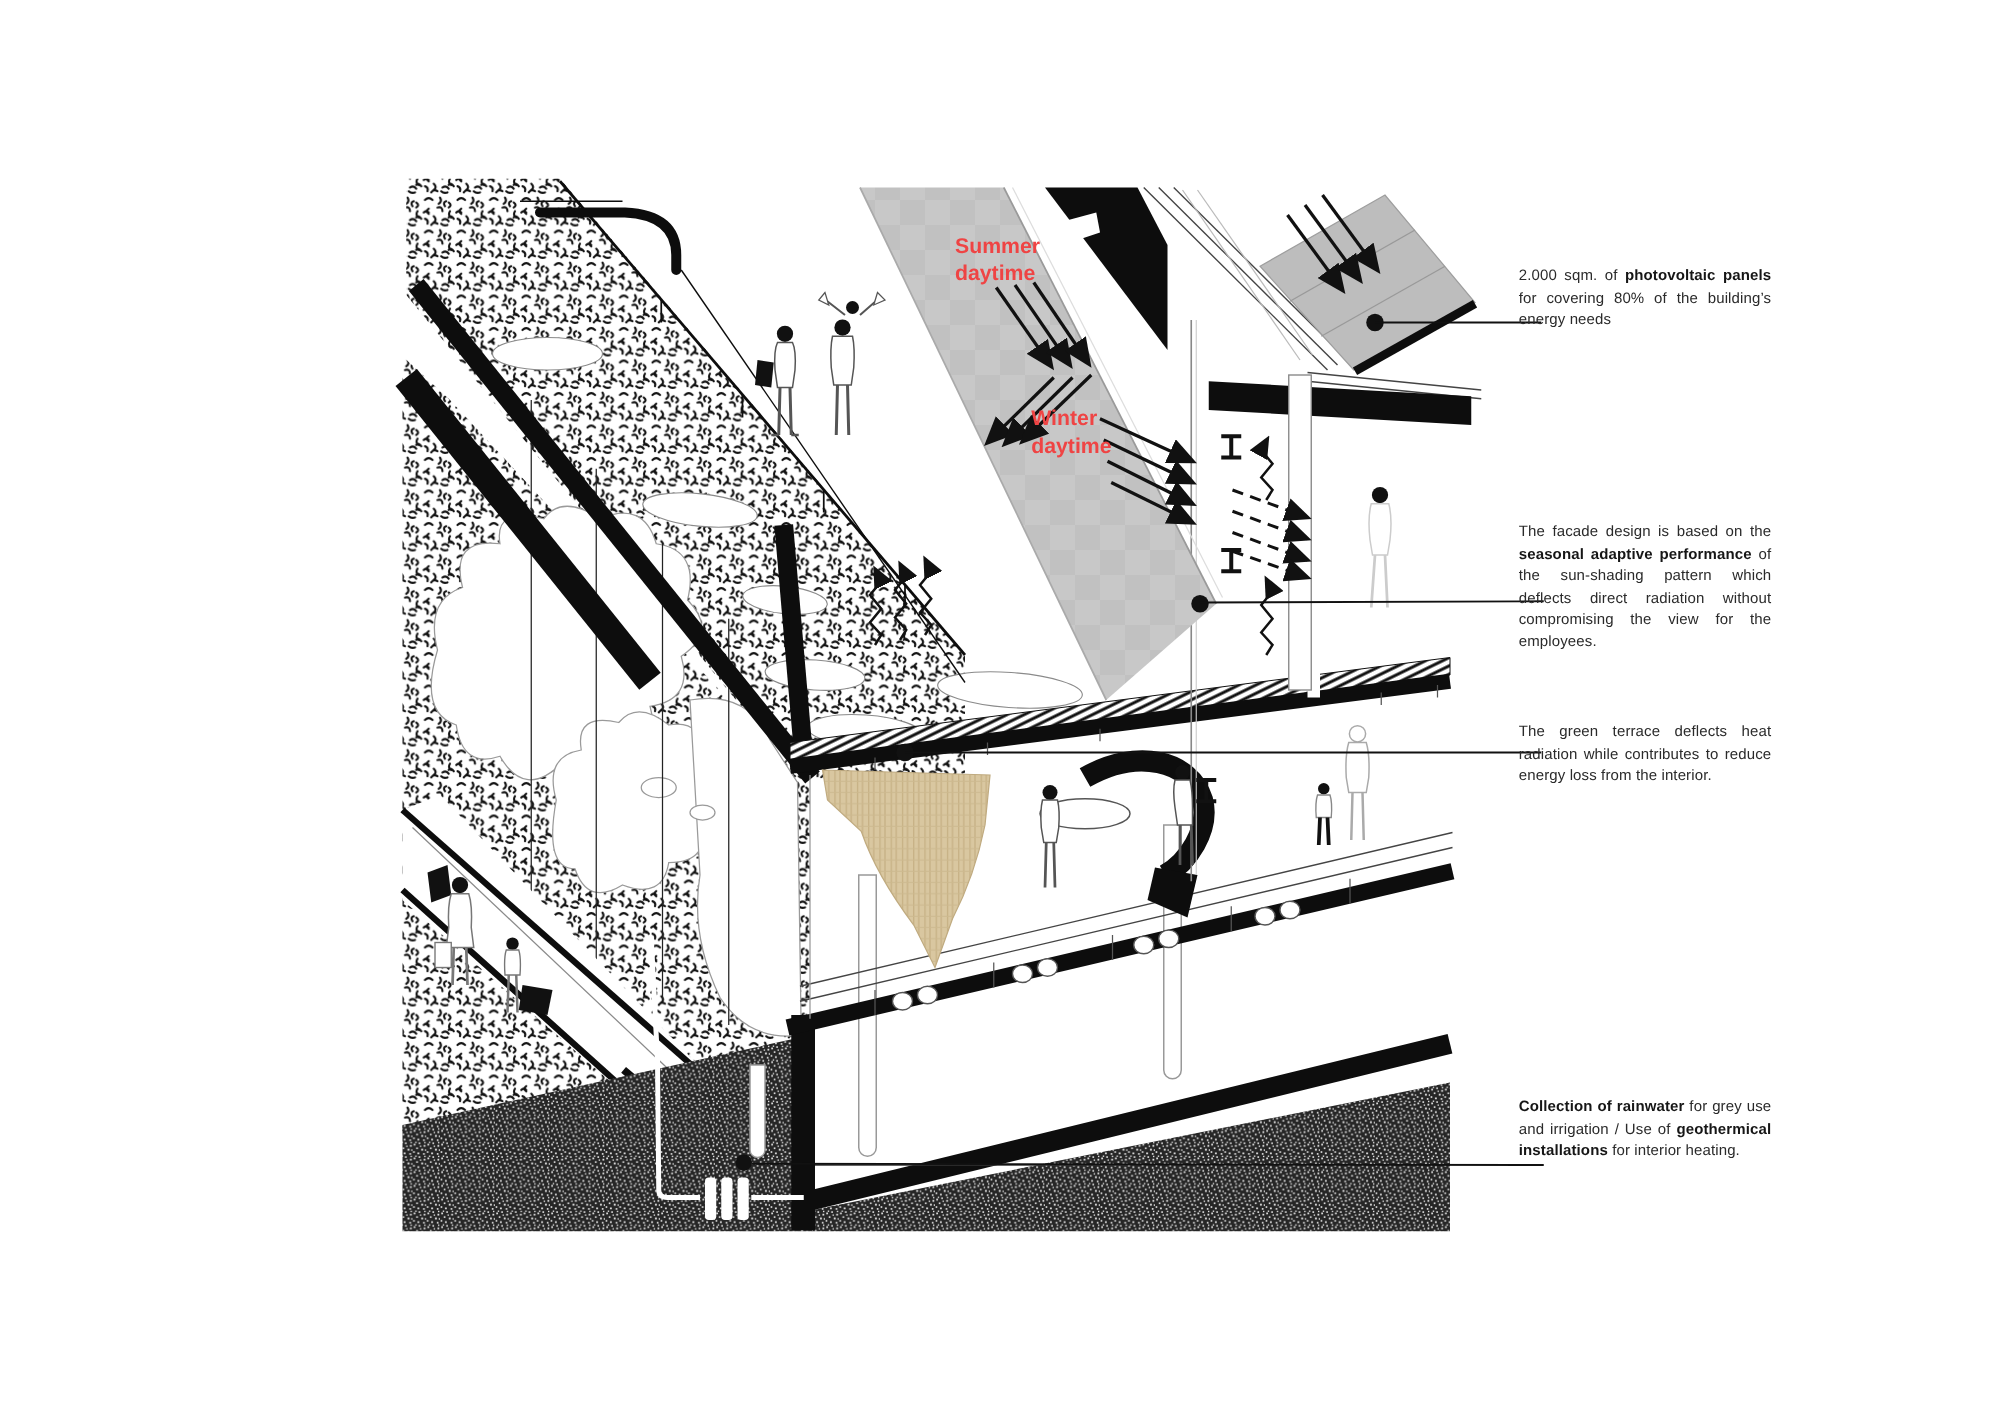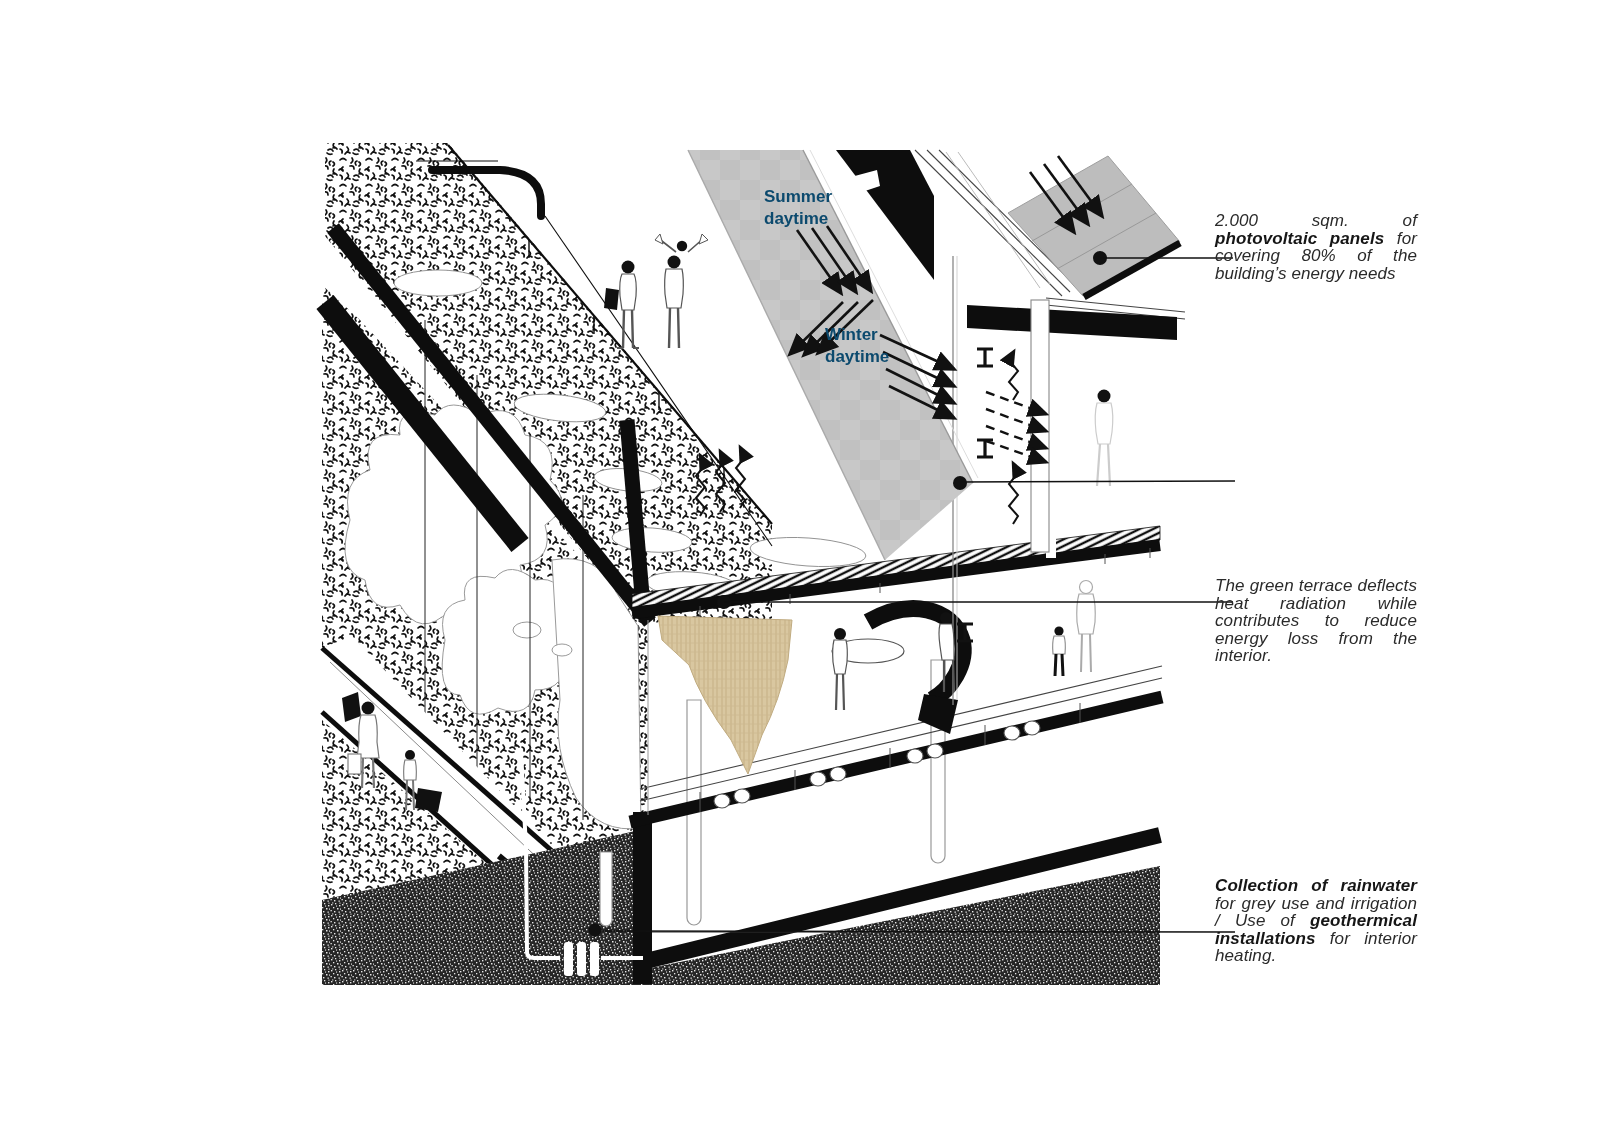--- a/index.html
+++ b/index.html
@@ -1,23 +1,23 @@
 <!DOCTYPE html>
 <html><head>
 <meta charset="utf-8">
 <style>
   html,body{margin:0;padding:0;background:#fff;}
   #stage{position:relative;width:1600px;height:1131px;background:#fff;overflow:hidden;
          font-family:"Liberation Sans", sans-serif;color:#262626;}
   #scene{position:absolute;left:0;top:0;}
-  .ann{position:absolute;width:202px;font-size:17px;line-height:17.6px;
-       text-align:justify;color:#2a2a2a;letter-spacing:.1px;font-style:italic;}
+  .ann{position:absolute;width:202px;font-size:12px;line-height:17.6px;
+       text-align:justify;color:#2a2a2a;letter-spacing:.1px;}
   .ann b{font-weight:bold;color:#161616;}
   .plan-label{position:absolute;font-weight:bold;font-size:17px;line-height:22px;
-       color:#0c4a6e;width:90px;}
+       color:#ef4444;width:90px;}
 </style>
 </head>
 <body>
 
 <div id="stage">
 
 <svg id="scene" width="1600" height="1131" viewBox="0 0 1600 1131">
   <defs>
 
     <pattern id="squiggle" width="26" height="26" patternUnits="userSpaceOnUse">
@@ -372,20 +372,23 @@
   </g>
 </svg>
 
 <div class="plan-label" style="left:764px;top:186px;">Summer daytime</div>
 <div class="plan-label" style="left:825px;top:324px;">Winter daytime</div>
 
 <div class="ann" style="left:1215px;top:212px;">
   <span>2.000 sqm. of </span><b>photovoltaic panels</b><span> for covering 80% of the building’s energy needs</span>
 </div>
 
+<div class="ann" style="left:1215px;top:417px;">
+  <span>The facade design is based on the </span><b>seasonal adaptive performance</b><span> of the sun-shading pattern which deflects direct radiation without compromising the view for the employees.</span>
+</div>
 
 <div class="ann" style="left:1215px;top:877px;">
   <b>Collection of rainwater</b><span> for grey use and irrigation / Use of </span><b>geothermical installations</b><span> for interior heating.</span>
 </div>
 
 <div class="ann" style="left:1215px;top:577px;">
   <span>The green terrace deflects heat radiation while contributes to reduce energy loss from the interior.</span>
 </div>
 
 </div>

